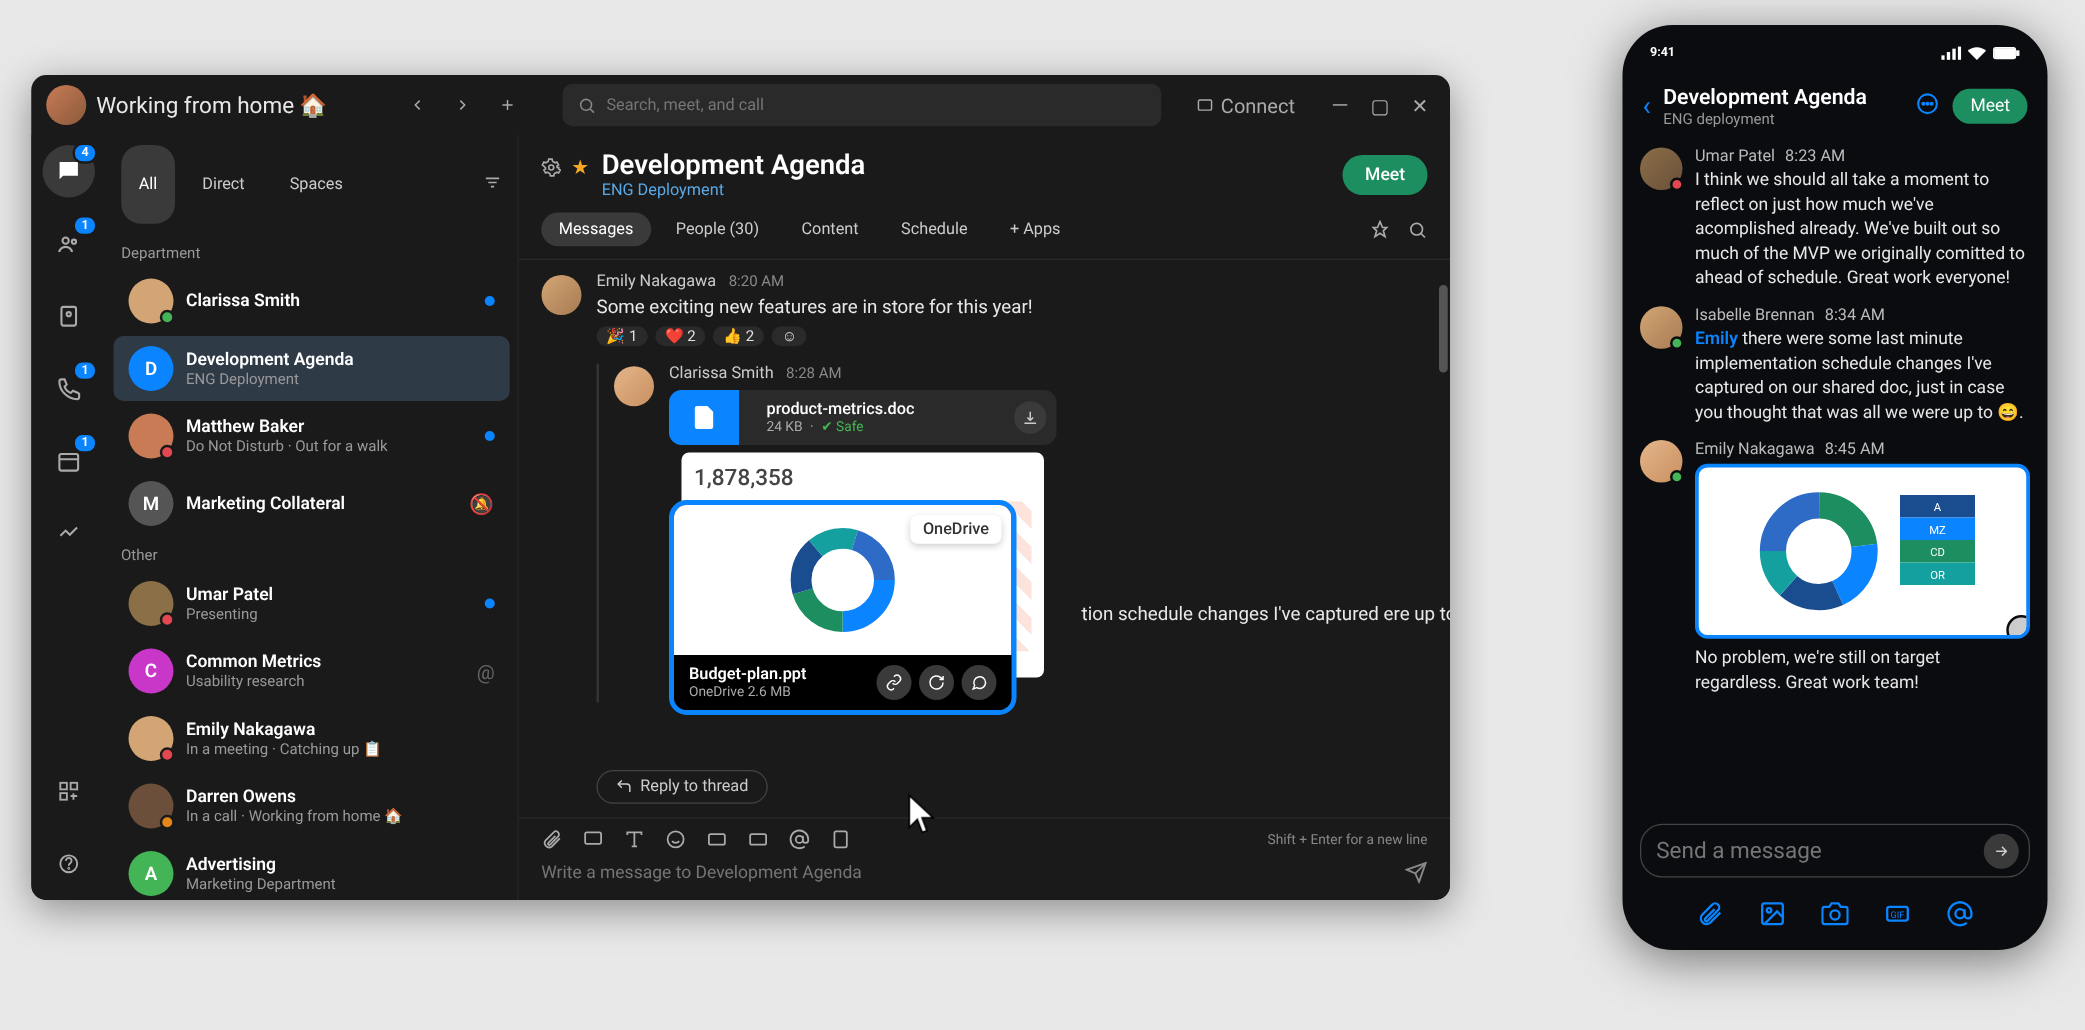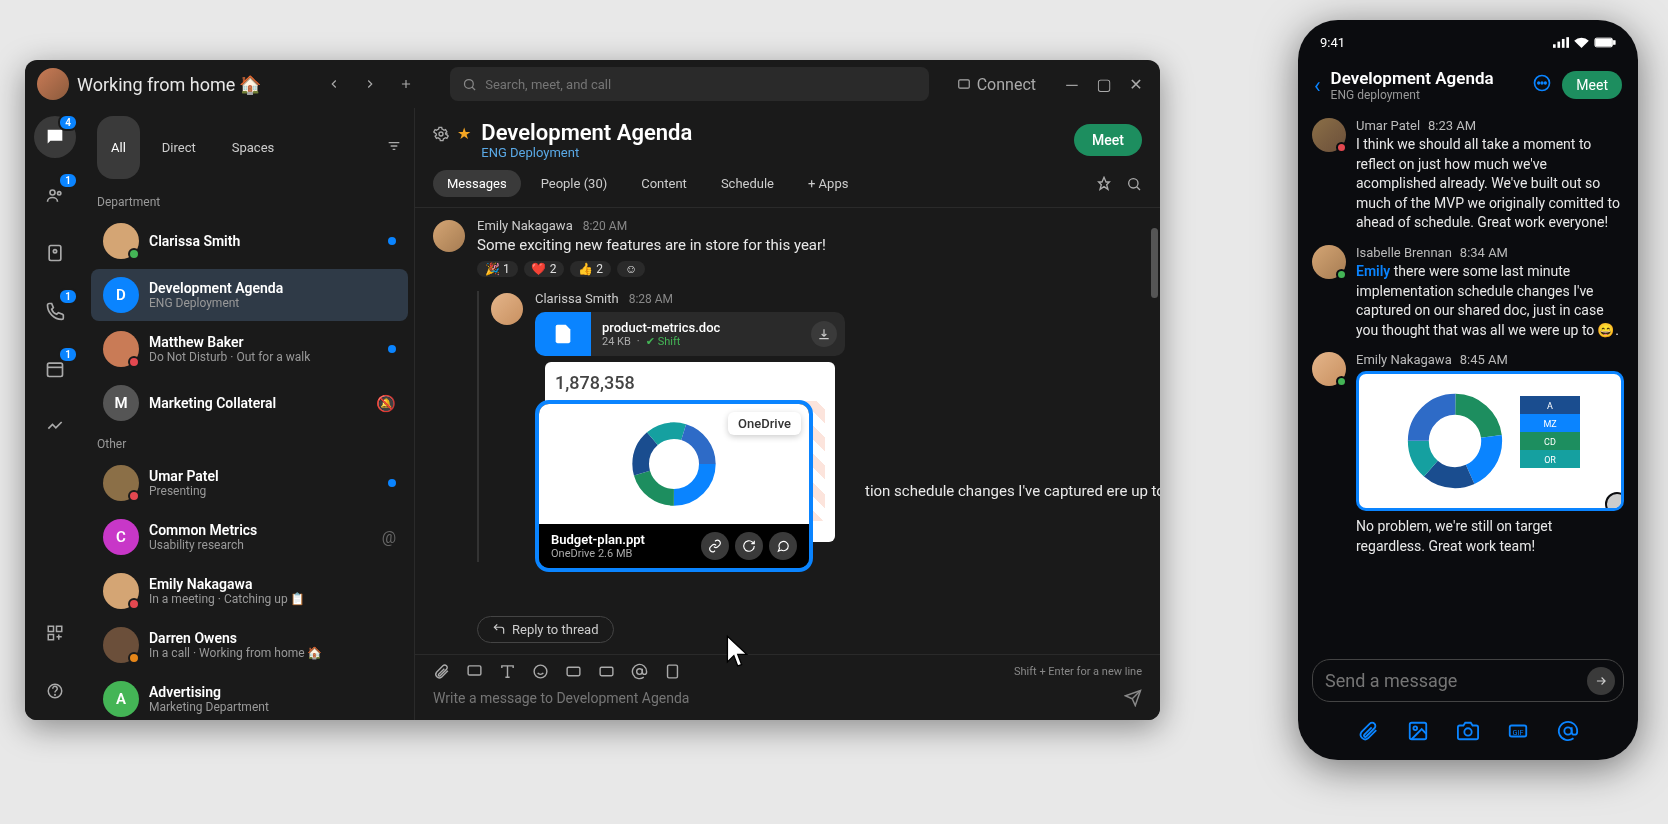--- a/index.html
+++ b/index.html
@@ -56,21 +56,21 @@
 .msg-body{flex:1}
 .msg-head{display:flex;gap:10px;align-items:baseline;margin-bottom:2px}
 .msg-author{font-size:13px;color:#ccc}
 .msg-time{font-size:12px;color:#888}
 .msg-text{font-size:15px;color:#e8e8e8;line-height:1.4}
 .reactions{display:flex;gap:6px;margin-top:5px}
 .react{background:#2a2a2a;border-radius:12px;padding:1px 8px;font-size:12px;display:flex;align-items:center;gap:3px;cursor:pointer}
 .thread-msg{margin-left:44px;border-left:2px solid #333}
 .file-card{display:flex;align-items:stretch;background:#2a2a2a;border-radius:10px;overflow:hidden;width:310px;margin-top:6px;margin-bottom:6px}
 .file-badge{width:56px;background:#0a84ff;display:flex;align-items:center;justify-content:center;color:#fff}
-.file-meta{flex:1;padding:8px 11px}
+.file-meta{flex:1;padding:8px 22px}
 .file-name{font-size:13px;color:#fff;font-weight:500}
 .file-sub{font-size:11px;color:#aaa;display:flex;gap:6px;align-items:center}
 .file-safe{color:#44b556}
 .file-dl{width:42px;display:flex;align-items:center;justify-content:center;color:#ccc;border-radius:50%}
 .file-dl span{width:26px;height:26px;border-radius:50%;background:#3a3a3a;display:flex;align-items:center;justify-content:center}
 .preview-stack{position:relative;width:310px;height:200px;margin-top:2px}
 .preview-under{position:absolute;top:0;left:10px;width:290px;height:180px;background:#fff;border-radius:6px;padding:10px;color:#333}
 .preview-num{font-size:18px;font-weight:500;color:#444}
 .preview-chart{margin-top:8px;height:120px;background:repeating-linear-gradient(45deg,#fce4dc 0 10px,#fff 10px 20px);border-radius:4px;position:relative;display:flex;align-items:center;justify-content:center}
 .preview-chart svg{opacity:.6}
@@ -87,21 +87,21 @@
 .reply-pill{border:1px solid #444;border-radius:16px;padding:5px 14px;font-size:13px;color:#ccc;display:inline-flex;gap:6px;cursor:pointer;margin-left:44px}
 .composer{border-top:1px solid #2a2a2a;padding:8px 18px}
 .composer-toolbar{display:flex;gap:16px;color:#aaa;margin-bottom:4px;align-items:center}
 .composer-hint{margin-left:auto;font-size:11px;color:#888}
 .composer-input{display:flex;align-items:center;gap:10px}
 .composer-input input{flex:1;background:none;border:none;outline:none;color:#e0e0e0;font-size:14px;padding:6px 0}
 .scrollbar{position:absolute;right:2px;top:20px;width:7px;height:70px;background:#555;border-radius:4px}
 .cursor-arrow{position:absolute;left:700px;top:575px;pointer-events:none;z-index:100}
 
 .mobile-app{position:absolute;right:30px;top:20px;width:340px;height:740px;background:#0b0c0f;border-radius:40px;overflow:hidden;color:#fff;box-shadow:0 8px 40px rgba(0,0,0,.5);display:flex;flex-direction:column}
-.mobile-status{height:44px;display:flex;align-items:center;justify-content:space-between;padding:0 22px;font-size:13px;font-weight:400}
+.mobile-status{height:44px;display:flex;align-items:center;justify-content:space-between;padding:0 22px;font-size:10px;font-weight:700}
 .status-icons{display:flex;gap:5px;align-items:center}
 .mobile-header{padding:4px 16px 10px;display:flex;align-items:center;gap:10px}
 .mobile-back{color:#0a84ff;font-size:22px;cursor:pointer}
 .mobile-title-box{flex:1}
 .mobile-title{font-size:17px;font-weight:600}
 .mobile-sub{font-size:12px;color:#999}
 .mobile-meet{background:#1d8e5f;padding:6px 14px;border-radius:18px;font-size:14px;cursor:pointer}
 .mobile-more{color:#0a84ff;cursor:pointer}
 .mobile-msgs{flex:1;overflow-y:auto;padding:6px 14px}
 .m-msg{display:flex;gap:10px;margin-bottom:12px}
@@ -410,21 +410,21 @@
               <div class="file-badge">
                   <svg width="22" height="22" viewBox="0 0 24 24" fill="currentColor">
                     <path d="M6 2h9l5 5v13a2 2 0 01-2 2H6a2 2 0 01-2-2V4a2 2 0 012-2z"></path>
                   </svg>
                 </div>
               <div class="file-meta">
                 <div class="file-name">product-metrics.doc</div>
                 <div class="file-sub">
                     <span>24 KB</span>
                     <span>·</span>
-                    <span class="file-safe">✔ <span>Shift</span></span>
+                    <span class="file-safe">✔ <span>Safe</span></span>
                   </div>
               </div>
               <div class="file-dl">
                   <span>
                     <svg width="14" height="14" viewBox="0 0 24 24" fill="none" stroke="currentColor" stroke-width="2">
                       <path d="M12 4v12m0 0l-4-4m4 4l4-4M4 20h16"></path>
                     </svg>
                   </span>
                 </div>
             </div>

